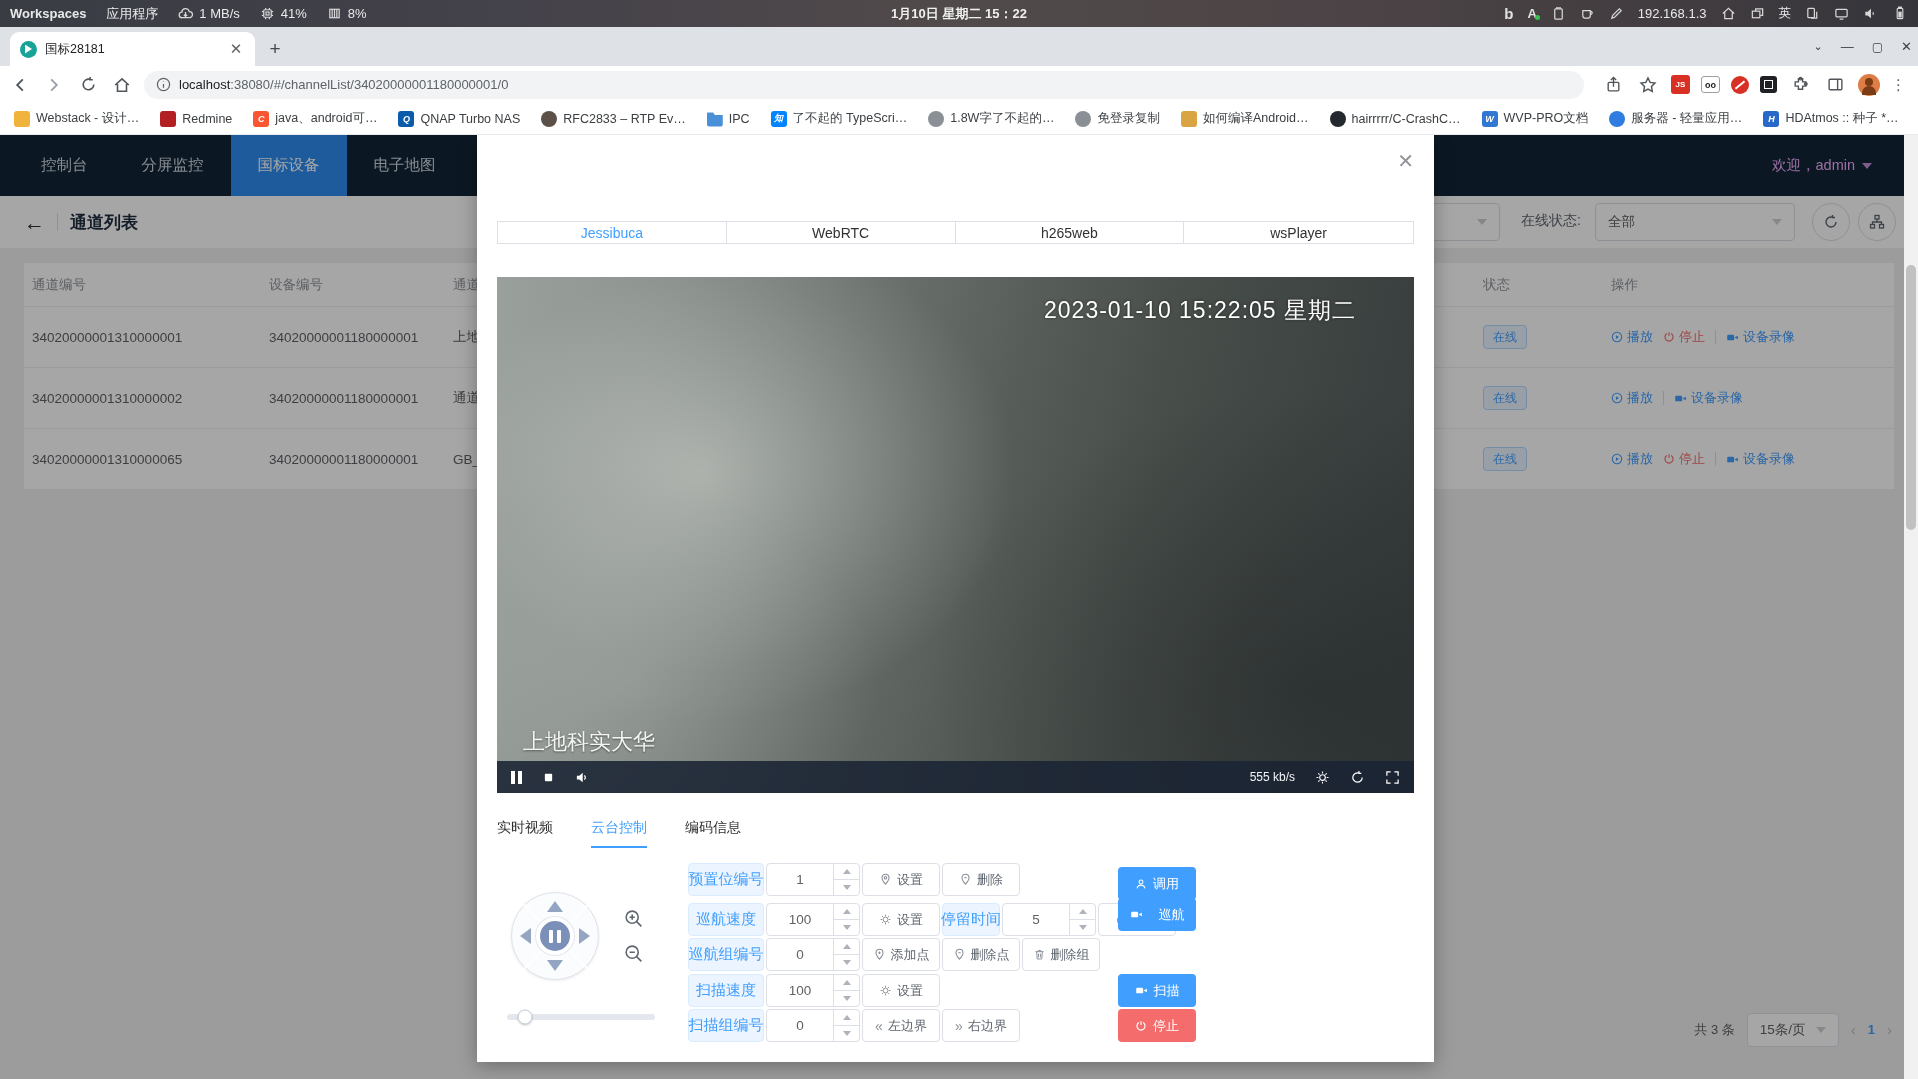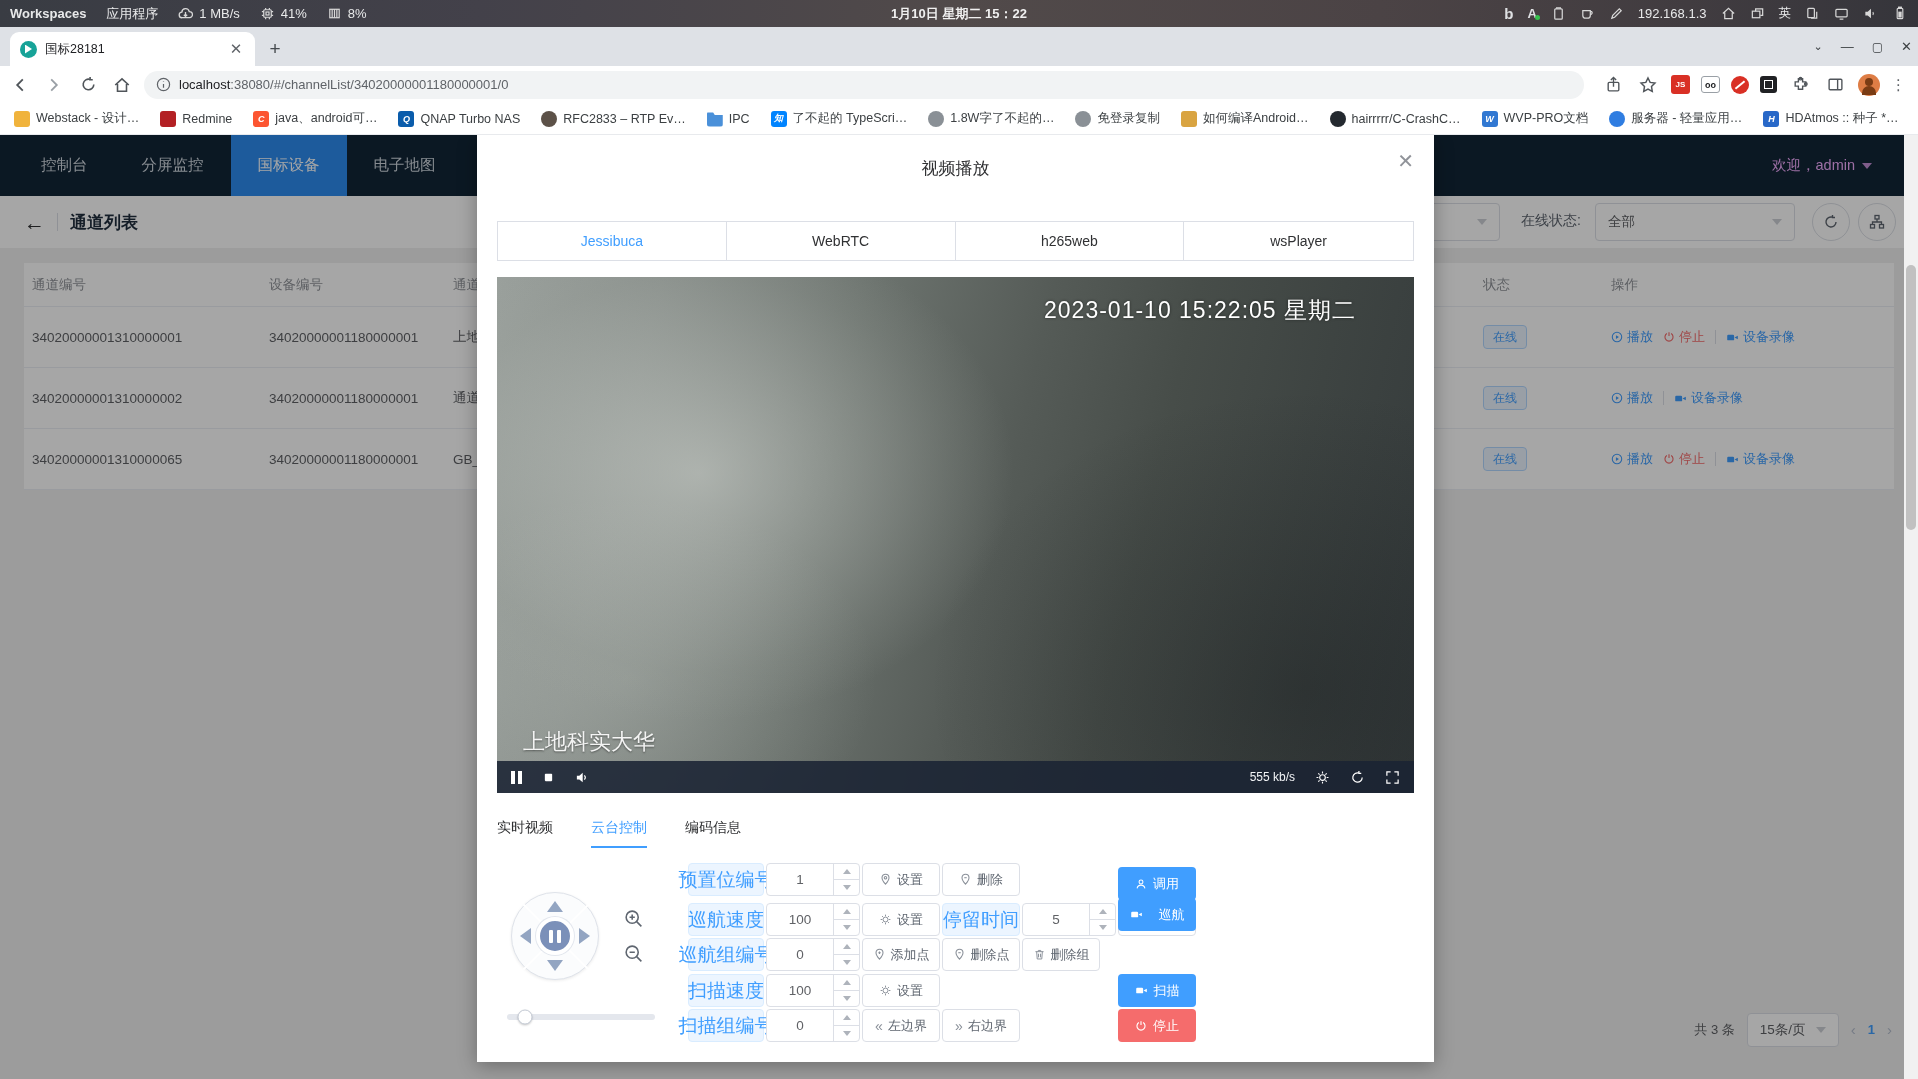--- a/index.html
+++ b/index.html
@@ -86,21 +86,21 @@
 
   .dim { position:absolute; inset:0; background:rgba(0,0,0,.35); z-index:50; }
 
   .scrollbar { position:absolute; right:0; top:0; width:14px; height:944px; background:#f1f1f1; z-index:55; }
   .scroll-thumb { position:absolute; left:2px; right:2px; top:130px; height:265px; background:#c1c1c1; border-radius:5px; }
 
   
   .modal { position:absolute; left:477px; top:0; width:957px; height:927px; background:#fff; z-index:60; box-shadow:0 4px 18px rgba(0,0,0,.3); }
   .m-title { position:absolute; top:22px; left:0; right:0; text-align:center; font-size:17px; color:#303133; }
   .m-close { position:absolute; top:16px; right:20px; font-size:20px; color:#909399; line-height:1; }
-  .ptabs { position:absolute; top:86px; left:20px; right:20px; height:40px; display:grid; grid-template-columns:repeat(4,1fr); border:1px solid #dcdfe6; }
+  .ptabs { position:absolute; top:86px; left:20px; right:20px; height:23px; display:grid; grid-template-columns:repeat(4,1fr); border:1px solid #dcdfe6; }
   .ptab { display:flex; align-items:center; justify-content:center; font-size:14px; color:#303133; border-right:1px solid #dcdfe6; background:#fff; }
   .ptab:last-child { border-right:none; }
   .ptab.active { color:#409eff; }
 
   .video { position:absolute; top:142px; left:20px; width:917px; height:516px; overflow:hidden;
     background:
       radial-gradient(ellipse 420px 330px at 22% 38%, rgba(212,216,211,.55), rgba(160,166,160,.18) 60%, transparent 75%),
       radial-gradient(ellipse 360px 260px at 14% 78%, rgba(190,196,190,.30), transparent 70%),
       radial-gradient(ellipse 500px 400px at 88% 80%, rgba(20,24,26,.35), transparent 75%),
       linear-gradient(103deg,#9aa09c 0%,#8a908c 16%,#6d746f 36%,#555b57 54%,#474d49 68%,#3e4442 82%,#343a3b 100%); }
@@ -124,21 +124,21 @@
   .arr.right { top:50%; right:8px; transform:translateY(-50%); border-top:8px solid transparent; border-bottom:8px solid transparent; border-left:11px solid #93a5c2; }
   .pad-center { position:absolute; left:50%; top:50%; transform:translate(-50%,-50%); width:38px; height:38px; border-radius:50%; background:#7b90b9; border:4px solid #fff; box-shadow:0 0 0 1px #e3e7ee; display:flex; align-items:center; justify-content:center; gap:4px; }
   .pad-center i { width:4px; height:13px; background:#fff; border-radius:1px; }
   .zoomcol { position:absolute; left:146px; top:773px; display:flex; flex-direction:column; gap:14px; color:#5f6670; }
   .slider { position:absolute; left:30px; top:879px; width:148px; height:6px; border-radius:3px; background:#e4e7ed; }
   .slider-thumb { position:absolute; left:12%; top:50%; transform:translate(-50%,-50%); width:15px; height:15px; border-radius:50%; background:#fff; border:1px solid #c4cad4; box-shadow:0 1px 2px rgba(0,0,0,.18); }
 
   
   .frow { position:absolute; left:211px; display:flex; align-items:stretch; height:33px; }
   .r1{top:728px;} .r2{top:768px;} .r3{top:803px;} .r4{top:839px;} .r5{top:874px;}
-  .chip { width:76px; margin-right:2px; background:#ecf5ff; border:1px solid #d9ecff; color:#409eff; font-size:19px; border-radius:4px; display:flex; align-items:center; justify-content:center; white-space:nowrap; }
+  .chip { width:76px; margin-right:2px; background:#ecf5ff; border:1px solid #d9ecff; color:#409eff; font-size:15px; border-radius:4px; display:flex; align-items:center; justify-content:center; white-space:nowrap; }
   .num { width:94px; margin-right:2px; border:1px solid #dcdfe6; border-radius:4px; display:flex; background:#fff; overflow:hidden; }
   .num input { flex:1; min-width:0; border:none; outline:none; text-align:center; font-size:13.5px; color:#606266; font-family:inherit; background:transparent; }
   .stepper { width:26px; border-left:1px solid #dcdfe6; display:flex; flex-direction:column; }
   .step { flex:1; display:flex; align-items:center; justify-content:center; color:#aeb3bb; }
   .step + .step { border-top:1px solid #dcdfe6; }
   .step .tri-up { width:0;height:0;border-left:4px solid transparent;border-right:4px solid transparent;border-bottom:5px solid currentColor; }
   .step .tri-dn { width:0;height:0;border-left:4px solid transparent;border-right:4px solid transparent;border-top:5px solid currentColor; }
   .fbtn { width:78px; margin-right:2px; background:#fff; border:1px solid #dcdfe6; border-radius:4px; color:#5f6670; font-size:13px; display:flex; align-items:center; justify-content:center; gap:5px; white-space:nowrap; }
   .fbtn .sym { font-size:14px; color:#8a9099; line-height:1; }
   .abtn { position:absolute; left:641px; width:78px; height:33px; border-radius:4px; border:none; color:#fff; font-size:13px; display:flex; align-items:center; justify-content:center; gap:6px; background:#409eff; }
@@ -520,21 +520,20 @@
       <span class="pg-arrow">›</span>
     </div>
 
     <div class="dim"></div>
 
     <div class="scrollbar">
         <div class="scroll-thumb"></div>
       </div>
 
     <div class="modal">
-      <div class="m-title">视频播放</div>
       <div class="m-close">✕</div>
 
       <div class="ptabs">
         <div class="ptab active">Jessibuca</div>
         <div class="ptab">WebRTC</div>
         <div class="ptab">h265web</div>
         <div class="ptab">wsPlayer</div>
       </div>
 
       <div class="video">
@@ -642,21 +641,21 @@
               </span>
             </span>
           </span>
         <span class="fbtn">
             <svg class="ic sym" width="13" height="13" viewBox="0 0 16 16" fill="none" stroke="currentColor" stroke-width="1.2">
               <circle cx="8" cy="8" r="3"></circle>
               <path d="M8 2v2M8 12v2M2 8h2M12 8h2M3.8 3.8l1.4 1.4M10.8 10.8l1.4 1.4M12.2 3.8l-1.4 1.4M5.2 10.8l-1.4 1.4"></path>
             </svg>
             <span>设置</span>
           </span>
-        <span class="chip" style="width:78px;">停留时间</span>
+        <span class="chip" style="width:58px;">停留时间</span>
         <span class="num">
             <input value="5" style="">
             <span class="stepper">
               <span class="step">
                 <i class="tri-up"></i>
               </span>
               <span class="step">
                 <i class="tri-dn"></i>
               </span>
             </span>

